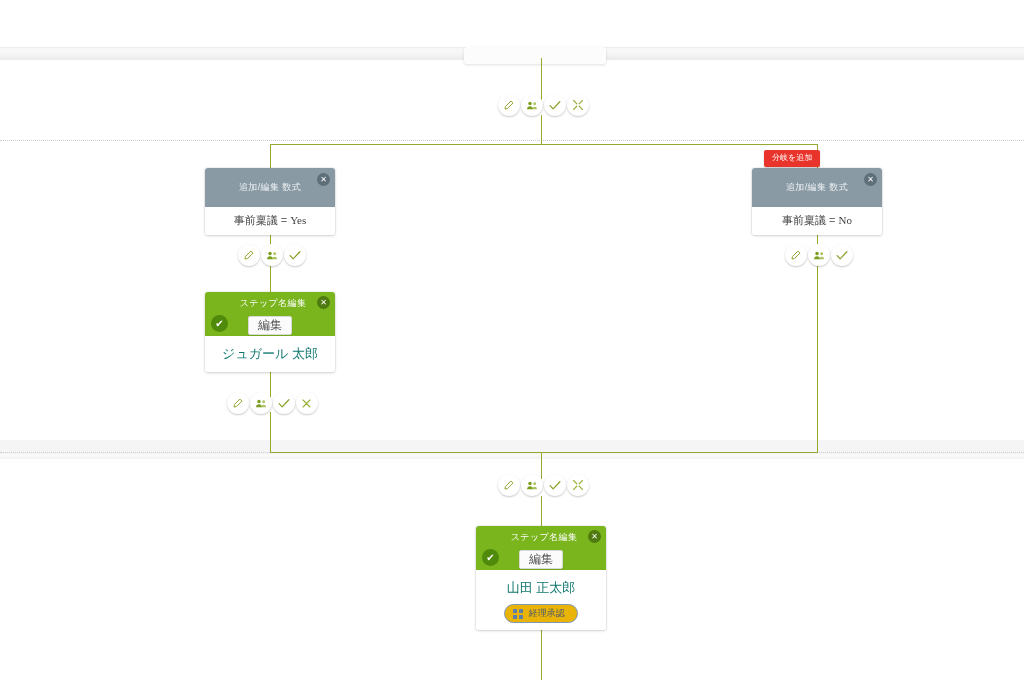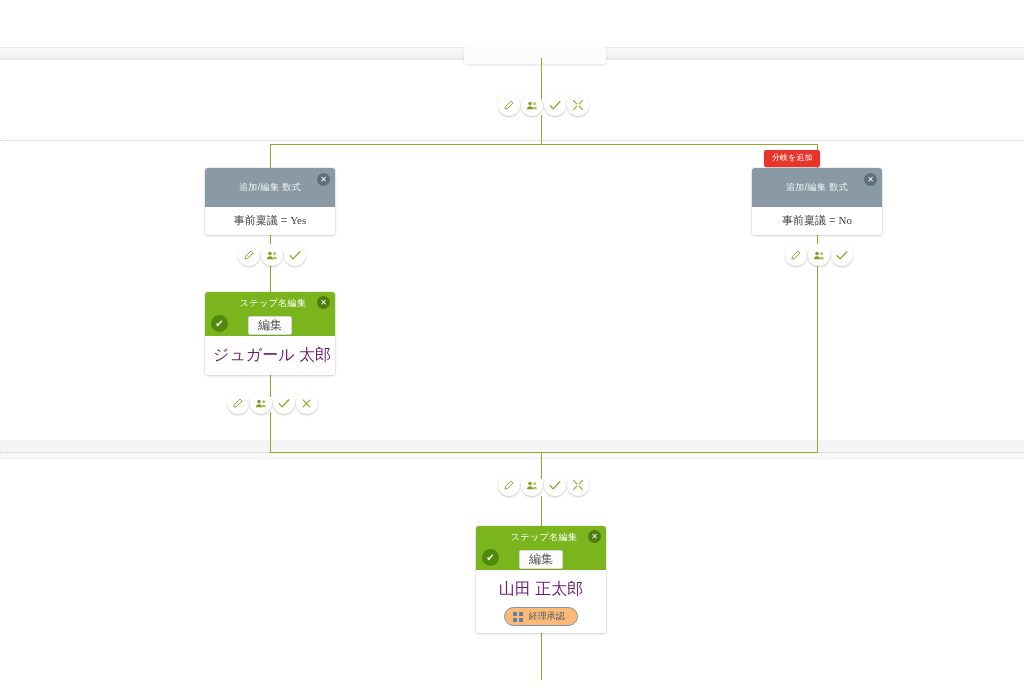--- a/index.html
+++ b/index.html
@@ -161,36 +161,36 @@
   }
   .node-condition {
     font-size: 11px;
     color: #3f3f3f;
     white-space: nowrap;
   }
   .node-condition .op { color: #6e6e6e; padding: 0 3px; }
   .node-condition .val { color: #3f3f3f; font-family: Liberation Serif, serif; }
 
   .node-person {
-    font-size: 16px;
-    color: #701a75;
+    font-size: 13px;
+    color: #0f766e;
     white-space: nowrap;
     padding: 3px 0 2px 0;
   }
 
   
   .role-chip {
     display: inline-flex;
     align-items: center;
     gap: 6px;
     border: 1px solid #7f96b5;
     border-radius: 11px;
     padding: 2px 12px 2px 8px;
     margin-top: 4px;
-    background: #fdba74;
+    background: #eab308;
   }
   .role-chip-label {
     font-size: 9px;
     color: #4a5a70;
     white-space: nowrap;
   }
   .grid-icon {
     display: inline-grid;
     grid-template-columns: 4px 4px;
     grid-template-rows: 4px 4px;

